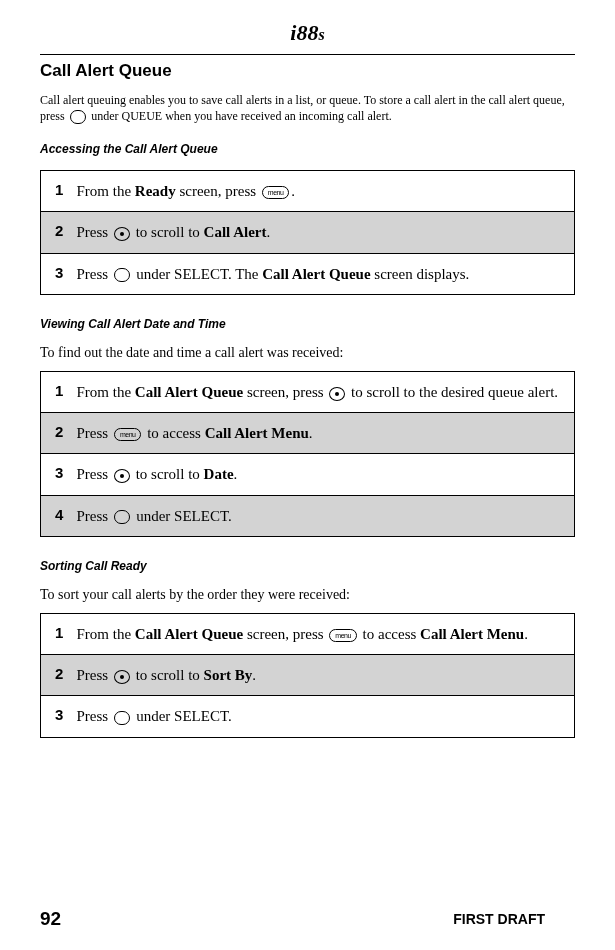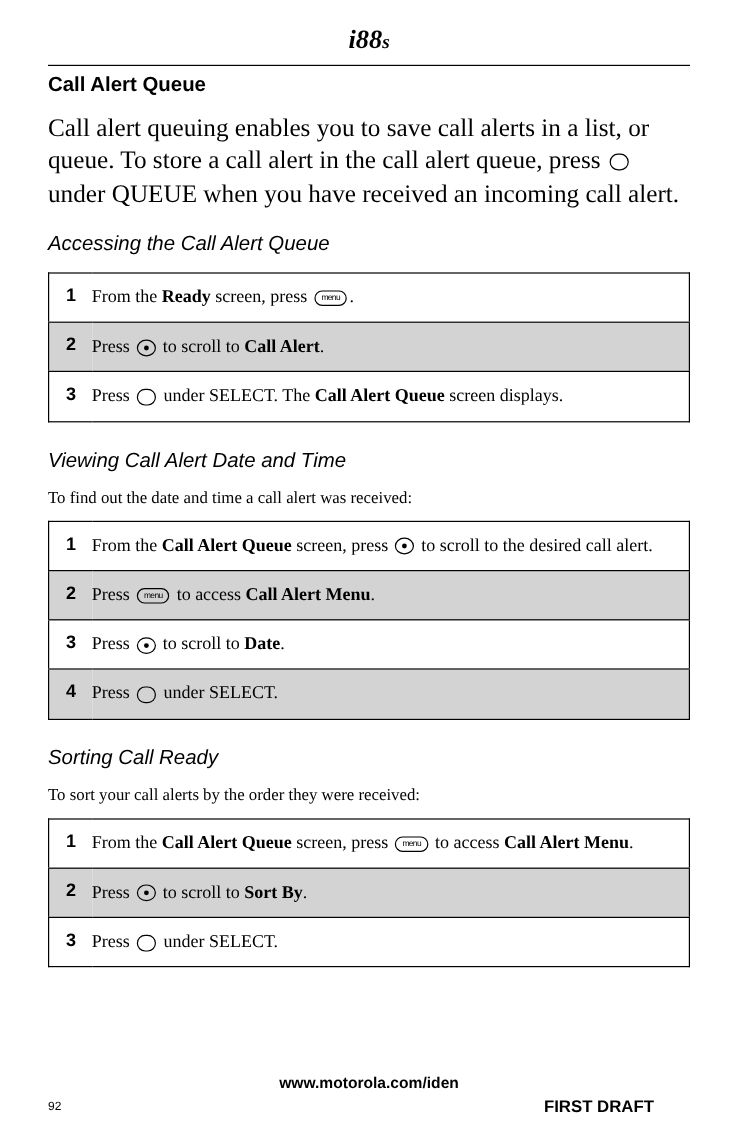--- a/index.html
+++ b/index.html
@@ -33,29 +33,30 @@
       border-top: 1px solid #000;
       margin-bottom: 6px;
     }
     .section-title {
       font-family: Arial, Helvetica, sans-serif;
       font-weight: bold;
       font-size: 17px;
       margin-bottom: 12px;
     }
     .paragraph {
-      font-size: 21px;
+      font-size: 12px;
       line-height: 1.3;
       margin-bottom: 18px;
     }
     .subsection-title {
       font-family: Arial, Helvetica, sans-serif;
       font-style: italic;
-      font-size: 17px;
+      font-size: 12px;
       margin-bottom: 14px;
+      font-weight: bold;
     }
     .steps-table {
       border: 1px solid #000;
       border-collapse: collapse;
       width: 100%;
       margin-bottom: 22px;
     }
     .steps-table tr {
       border-bottom: 1px solid #000;
     }
@@ -143,22 +144,22 @@
       font-size: 13px;
       margin-bottom: 4px;
     }
     .footer-bottom {
       display: flex;
       justify-content: space-between;
       align-items: center;
       font-family: Arial, Helvetica, sans-serif;
     }
     .page-num {
-      font-weight: normal;
-      font-size: 10px;
+      font-weight: bold;
+      font-size: 19px;
     }
     .draft-label {
       font-weight: bold;
       font-size: 14px;
       flex-grow: 1;
       text-align: right;
     }
   </style>
 </head>
 <body>
@@ -193,21 +194,21 @@
     </tbody>
 </table>
 
 <div class="subsection-title">Viewing Call Alert Date and Time</div>
 <div class="intro-text">To find out the date and time a call alert was received:</div>
 
 <table class="steps-table">
   <tbody id="viewing-steps">
       <tr>
         <td class="step-num">1</td>
-        <td class="step-text"><span>From the </span><span class="bold">Call Alert Queue</span><span> screen, press </span><span class="icon-nav"></span><span> to scroll to the desired call alert.</span></td>
+        <td class="step-text"><span>From the </span><span class="bold">Call Alert Queue</span><span> screen, press </span><span class="icon-nav"></span><span> to scroll to the desired queue alert.</span></td>
       </tr>
       <tr class="shaded">
         <td class="step-num">2</td>
         <td class="step-text"><span>Press </span><span class="icon-menu">menu</span><span> to access </span><span class="bold">Call Alert Menu</span><span>.</span></td>
       </tr>
       <tr>
         <td class="step-num">3</td>
         <td class="step-text"><span>Press </span><span class="icon-nav"></span><span> to scroll to </span><span class="bold">Date</span><span>.</span></td>
       </tr>
       <tr class="shaded">
@@ -231,19 +232,18 @@
         <td class="step-text"><span>Press </span><span class="icon-nav"></span><span> to scroll to </span><span class="bold">Sort By</span><span>.</span></td>
       </tr>
       <tr>
         <td class="step-num">3</td>
         <td class="step-text"><span>Press </span><span class="icon-btn">&nbsp;</span><span> under SELECT.</span></td>
       </tr>
     </tbody>
 </table>
 
 <div class="footer">
-  <div class="footer-url">www.motorola.com/iden</div>
   <div class="footer-bottom">
     <span class="page-num">92</span>
     <span class="draft-label">FIRST DRAFT</span>
     <span style="width:30px"></span>
   </div>
 </div>
 
 </body></html>

